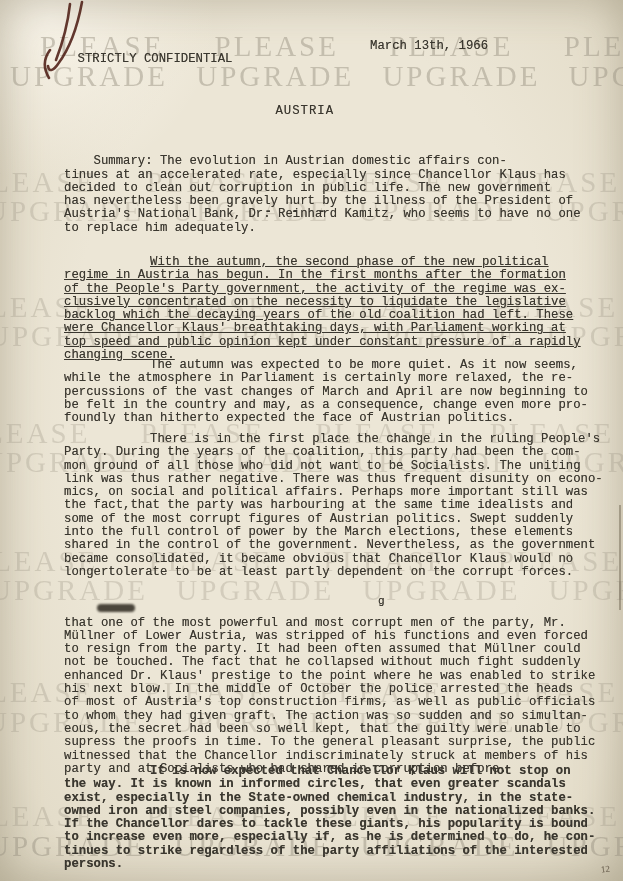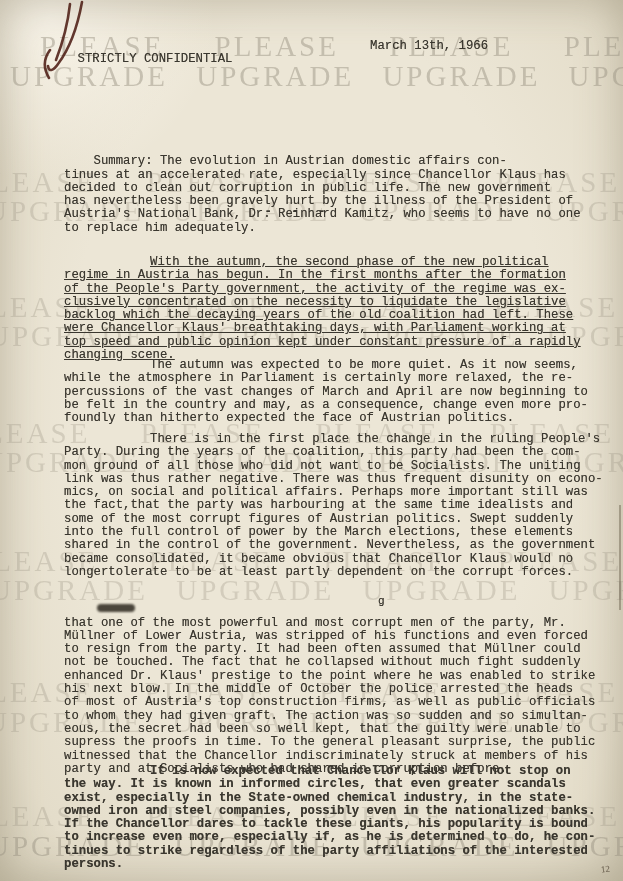--- a/index.html
+++ b/index.html
@@ -69,20 +69,23 @@
       <path d="M32,50 C26,58 25,68 31,78"></path>
     </g>
   </svg>
   <div class="edge-line"></div>
 
   <div class="typed header">
     <span class="u">STRICTLY CONFIDENTIAL</span>
     <span class="date">March 13th, 1966</span>
   </div>
 
+  <div class="typed title">
+    <span class="u">AUSTRIA</span>
+  </div>
 
   <p class="typed para" style="left:48px; top:126px;">
     <span class="u">Summary</span><span>: The evolution in Austrian domestic affairs con-
 tinues at an accelerated rate, especially since Chancellor Klaus has
 decided to clean out corruption in public life. The new government
 has nevertheless been gravely hurt by the illness of the President of
 Austria's National Bank, Dr. Reinhard Kamitz, who seems to have no one
 to replace him adequately.</span>
   </p>
 

